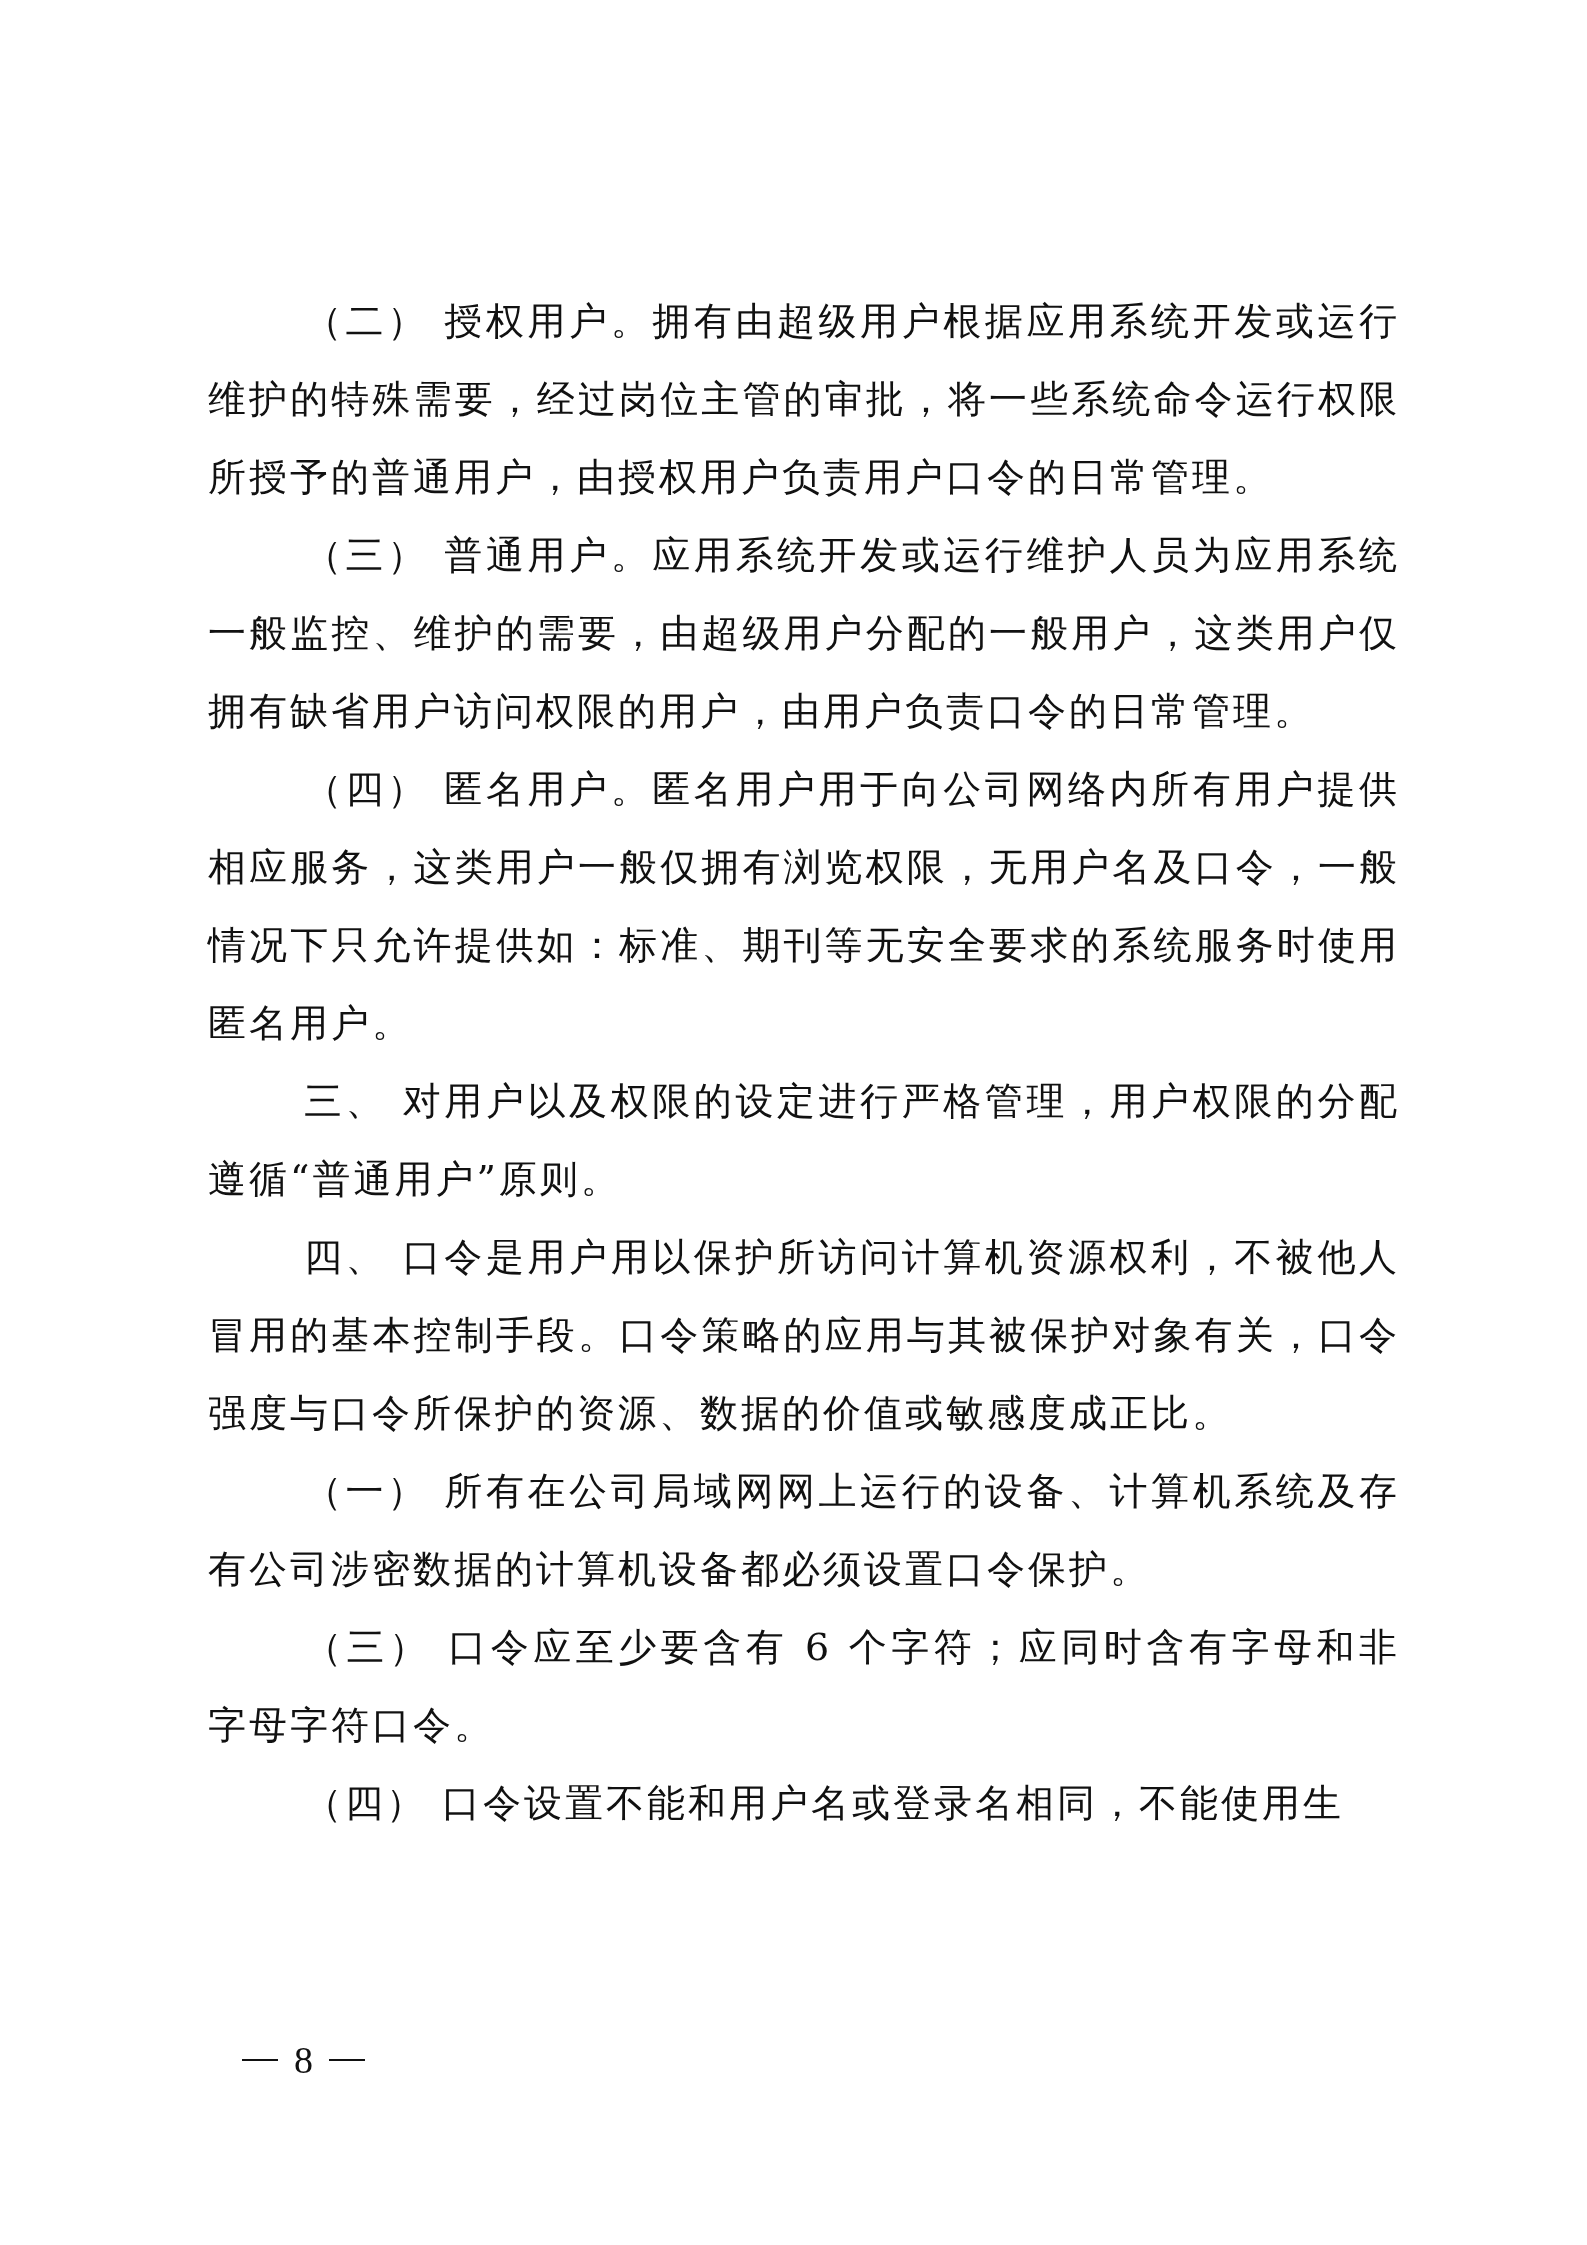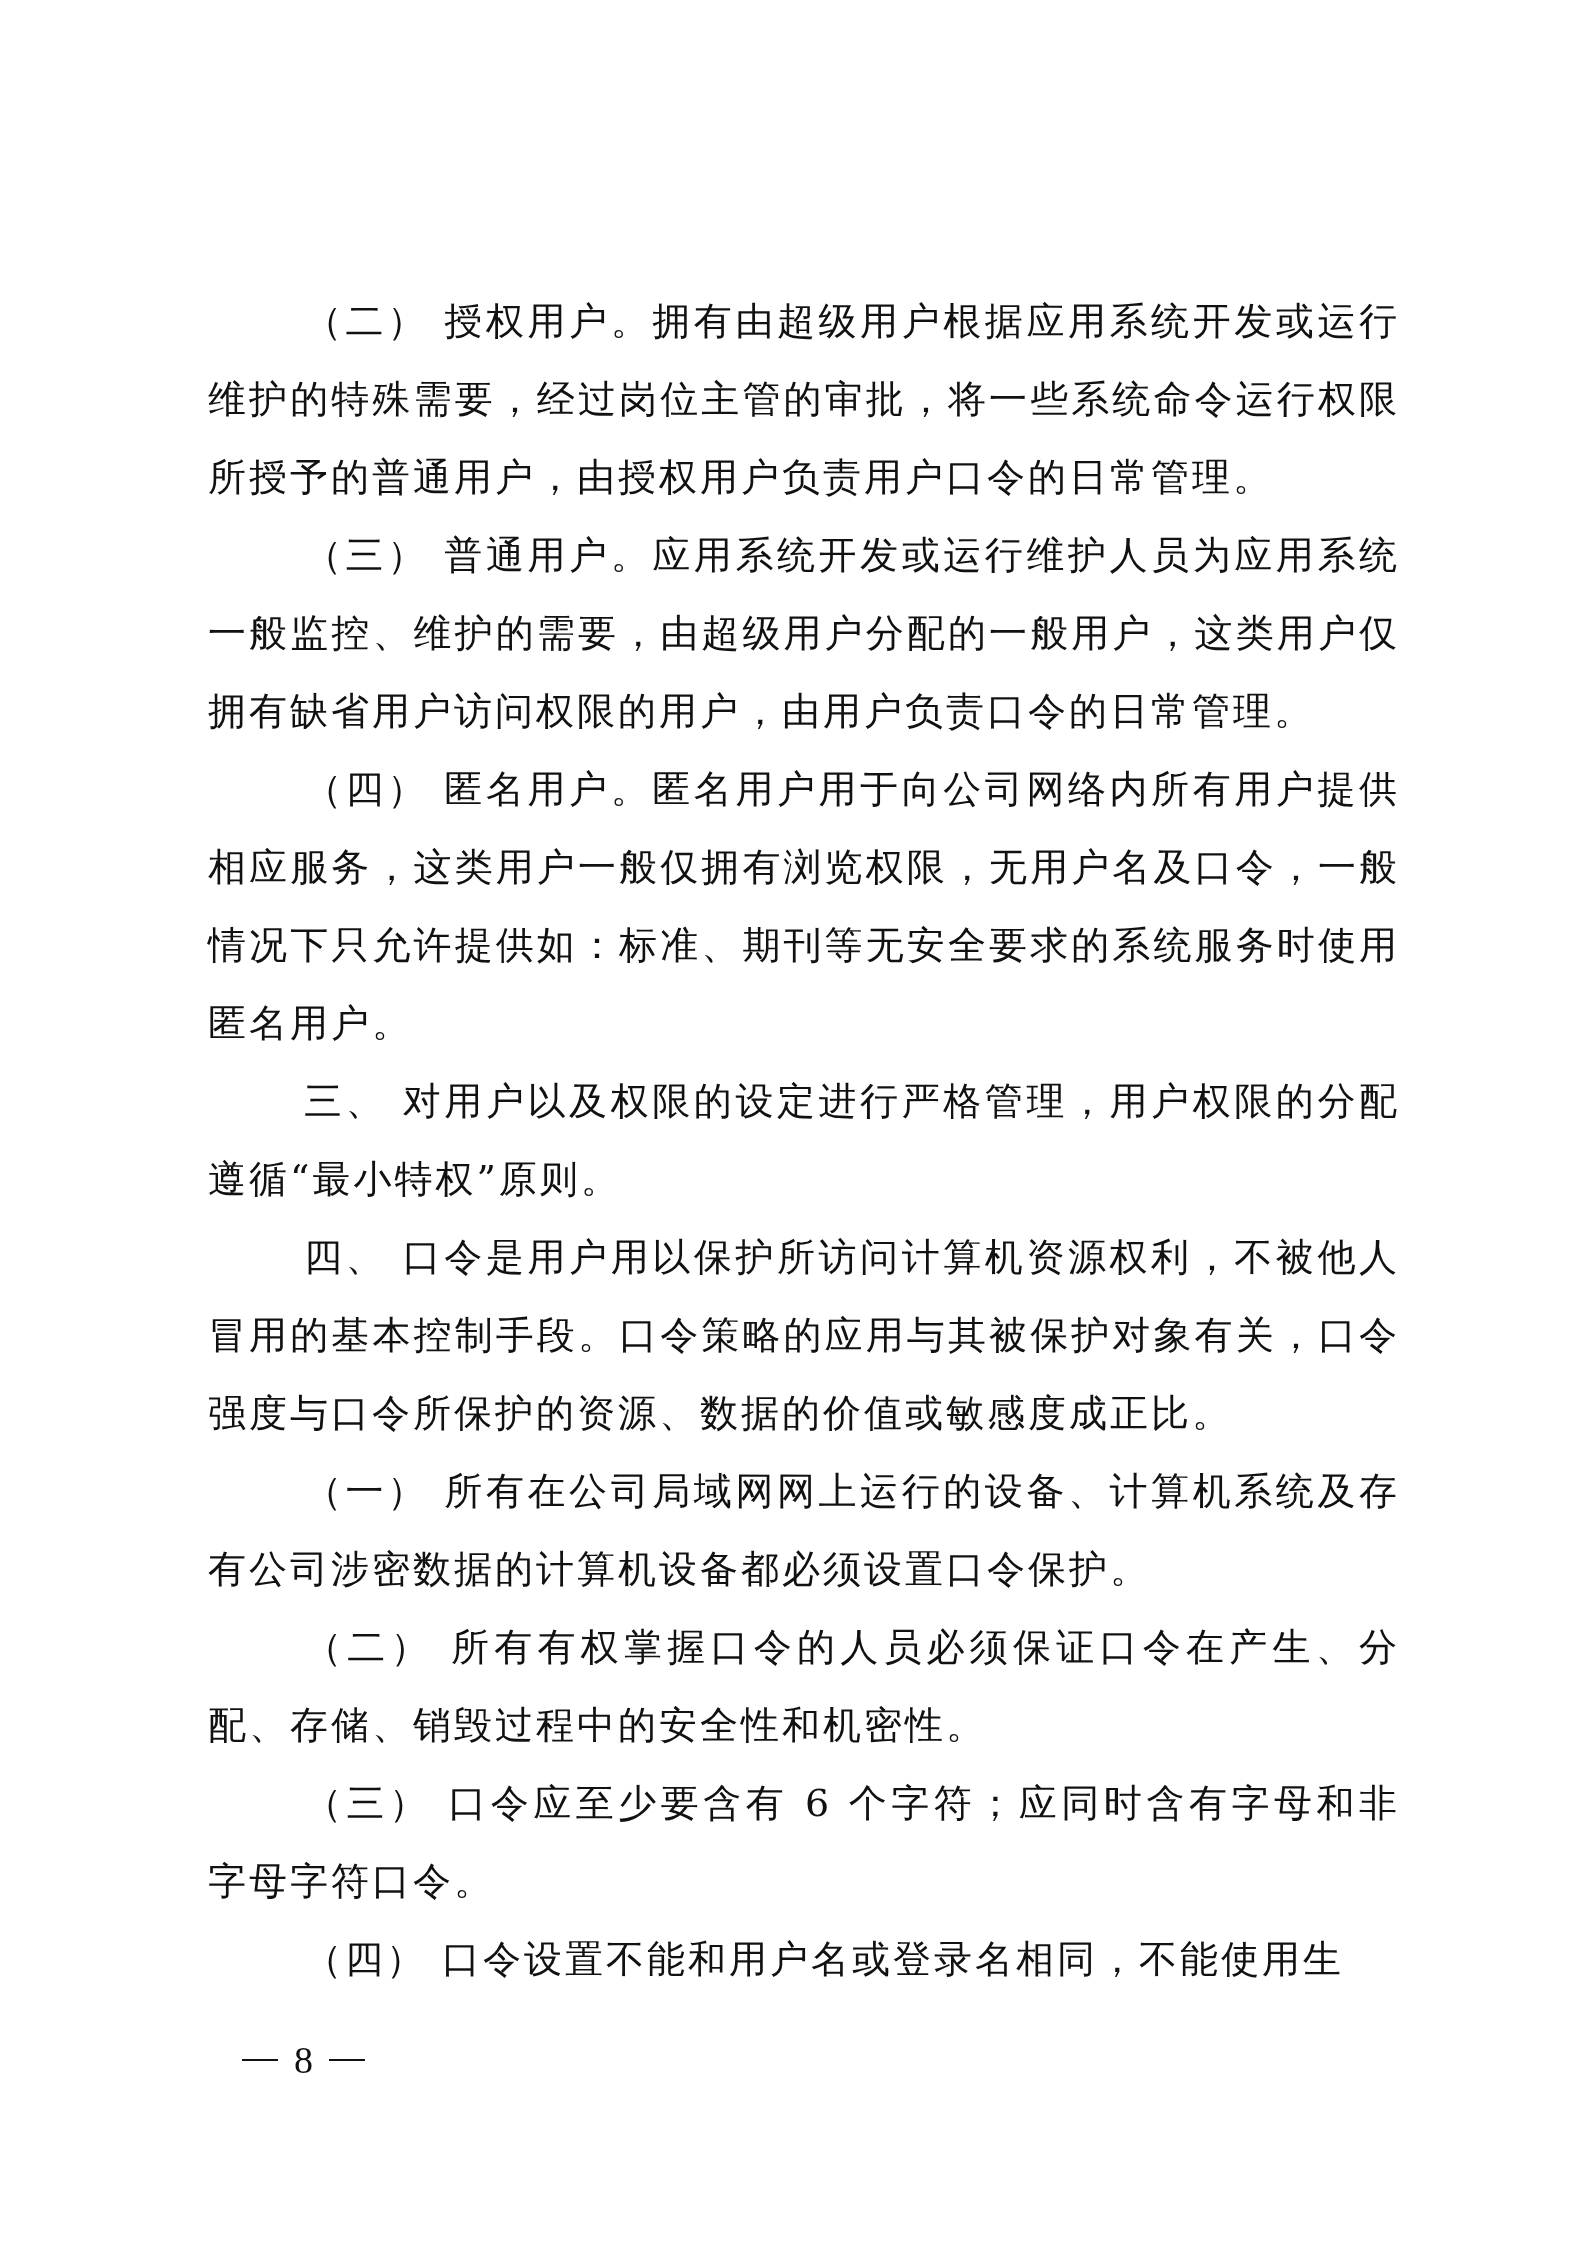--- a/index.html
+++ b/index.html
@@ -31,24 +31,23 @@
   }
   .dash { display: inline-block; width: 36px; height: 2px; background: #111111; }
 </style>
 </head>
 <body>
 
 <div class="page">
   <p class="para indent">（二） 授权用户。拥有由超级用户根据应用系统开发或运行维护的特殊需要，经过岗位主管的审批，将一些系统命令运行权限所授予的普通用户，由授权用户负责用户口令的日常管理。</p>
   <p class="para indent">（三） 普通用户。应用系统开发或运行维护人员为应用系统一般监控、维护的需要，由超级用户分配的一般用户，这类用户仅拥有缺省用户访问权限的用户，由用户负责口令的日常管理。</p>
   <p class="para indent">（四） 匿名用户。匿名用户用于向公司网络内所有用户提供相应服务，这类用户一般仅拥有浏览权限，无用户名及口令，一般情况下只允许提供如：标准、期刊等无安全要求的系统服务时使用匿名用户。</p>
-  <p class="para indent">三、 对用户以及权限的设定进行严格管理，用户权限的分配遵循“最小特权”原则。</p>
+  <p class="para indent">三、 对用户以及权限的设定进行严格管理，用户权限的分配遵循“普通用户”原则。</p>
   <p class="para indent">四、 口令是用户用以保护所访问计算机资源权利，不被他人冒用的基本控制手段。口令策略的应用与其被保护对象有关，口令强度与口令所保护的资源、数据的价值或敏感度成正比。</p>
   <p class="para indent">（一） 所有在公司局域网网上运行的设备、计算机系统及存有公司涉密数据的计算机设备都必须设置口令保护。</p>
-  <p class="para indent">（二） 所有有权掌握口令的人员必须保证口令在产生、分配、存储、销毁过程中的安全性和机密性。</p>
   <p class="para indent">（三） 口令应至少要含有 6 个字符；应同时含有字母和非字母字符口令。</p>
   <p class="para indent">（四） 口令设置不能和用户名或登录名相同，不能使用生</p>
 </div>
 
 <div class="footer">
   <span class="dash"></span>
   <span>8</span>
   <span class="dash"></span>
 </div>
 

